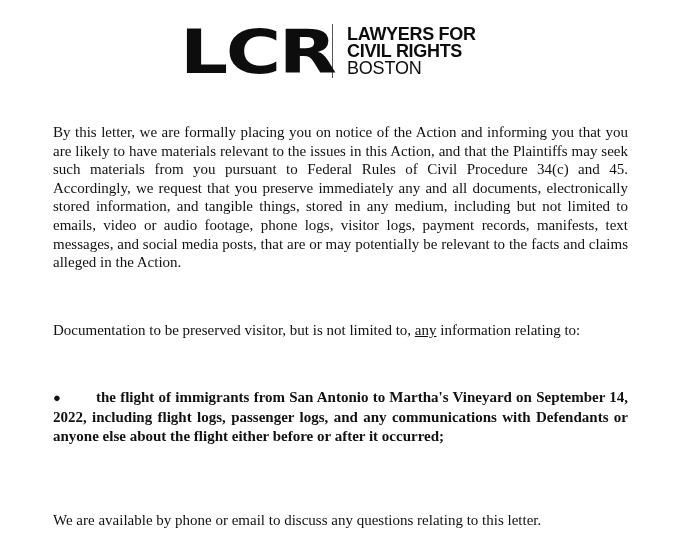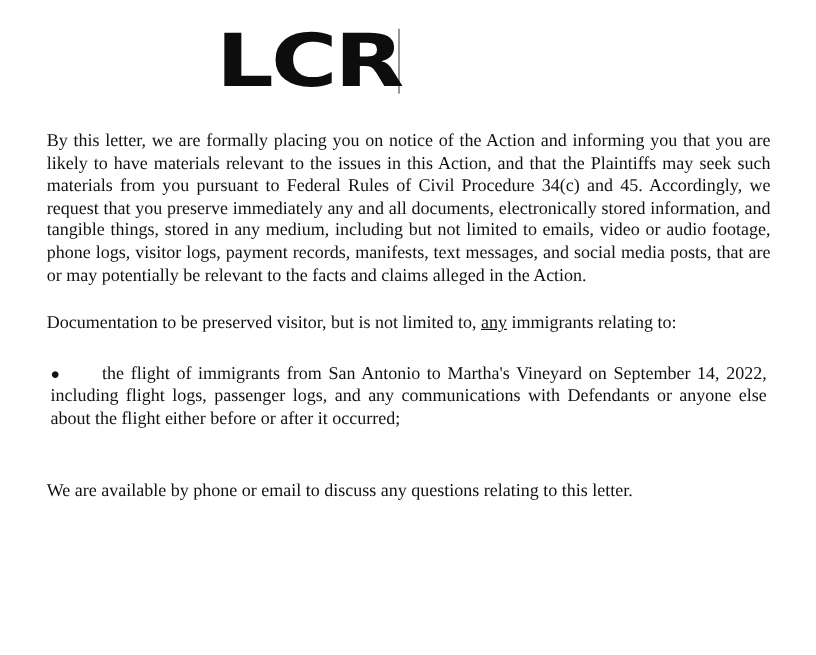--- a/index.html
+++ b/index.html
@@ -71,50 +71,56 @@
       position: absolute;
       left: 37px;
       top: 107px;
       width: 607px;
       font-family: "Liberation Serif", serif;
       font-size: 15px;
       line-height: 18.6px;
       color: #111111;
     }
     .para {
-      margin: 2px;
+      margin: 16px;
       text-align: justify;
     }
     .gap { height: 17px; }
     .bullet-item {
-      margin: 5px;
+      margin: 16px;
       text-align: justify;
+      font-weight: bold;
     }
     .bullet-glyph {
       display: inline-block;
       width: 43px;
       font-size: 13px;
     }
     u { }
   </style>
 </head>
 <body>
 
 <div class="page">
 
   <div class="logo">
     <div class="logo-mark">LCR</div>
     <div class="logo-divider"></div>
+    <div class="logo-text">
+      <span class="logo-line-bold">LAWYERS FOR</span>
+      <span class="logo-line-bold">CIVIL RIGHTS</span>
+      <span class="logo-line-light">BOSTON</span>
+    </div>
   </div>
 
   <div class="content">
     <p class="para">By this letter, we are formally placing you on notice of the Action and informing you that you are likely to have materials relevant to the issues in this Action, and that the Plaintiffs may seek such materials from you pursuant to Federal Rules of Civil Procedure 34(c) and 45.  Accordingly, we request that you preserve immediately any and all documents, electronically stored information, and tangible things, stored in any medium, including but not limited to emails, video or audio footage, phone logs, visitor logs, payment records, manifests, text messages, and social media posts, that are or may potentially be relevant to the facts and claims alleged in the Action.</p>
     <div class="gap"></div>
 
-    <p class="para"><span>Documentation to be preserved visitor, but is not limited to, </span><u>any</u><span> immigrants relating to:</span></p>
+    <p class="para"><span>Documentation to be preserved visitor, but is not limited to, </span><u>any</u><span> information relating to:</span></p>
     <div class="gap"></div>
 
     <div>
       <p class="bullet-item"><span class="bullet-glyph">●</span><span>the flight of immigrants from San Antonio to Martha's Vineyard on September 14, 2022, including flight logs, passenger logs, and any communications with Defendants or anyone else about the flight either before or after it occurred;</span></p>
     </div>
     <div class="gap"></div>
 
     <div class="gap"></div>
 
     <p class="para">We are available by phone or email to discuss any questions relating to this letter.</p>

